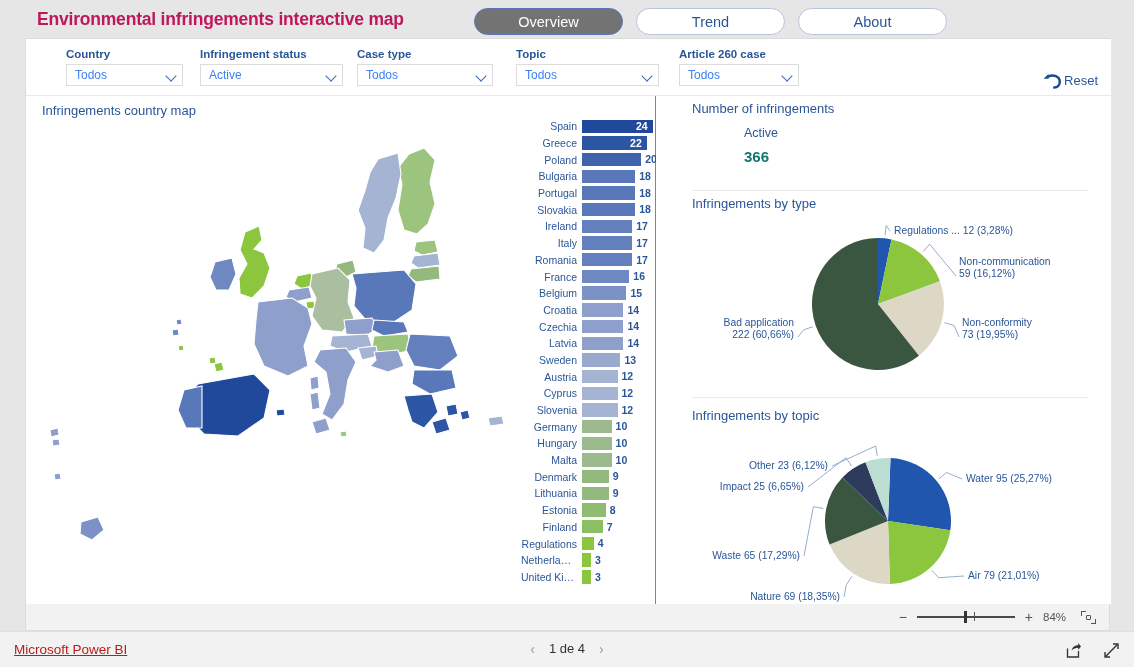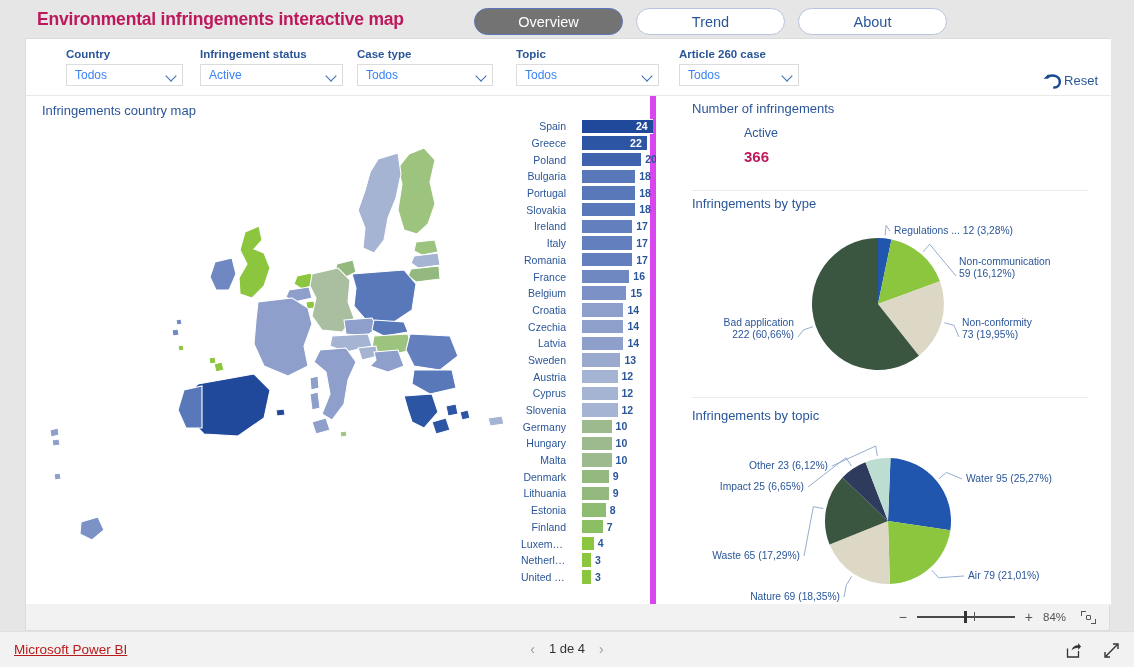--- a/index.html
+++ b/index.html
@@ -65,36 +65,36 @@
   }
   .reset-wrap {
     position: absolute; right: 13px; top: 14px;
     display: flex; align-items: center; cursor: pointer; margin-top: 16px;
   }
   .reset-label { font-size: 13px; color: #2a5699; }
 
   
   .map-panel {
     position: absolute; left: 0; top: 57px; width: 630px; height: 509px;
-    background: #ffffff; border-right: 6px solid #d946ef;
+    background: #ffffff; border-right: 1px solid #d946ef;
   }
   .panel-title {
     font-size: 13px; color: #2a5699; font-weight: normal;
   }
   .map-title { position: absolute; left: 16px; top: 7px; }
   .map-area { position: absolute; left: 0; top: 26px; width: 495px; height: 480px; }
   .map-area svg { width: 100%; height: 100%; }
 
   
   .bars {
     position: absolute; left: 495px; top: 22px; width: 132px; height: 484px;
   }
   .bar-row { display: flex; align-items: center; height: 16.7px; }
   .bar-name {
-    width: 61px; text-align: right; padding-right: 16px;
+    width: 61px; text-align: right; padding-right: 5px;
     font-size: 10.5px; color: #2a5699; white-space: nowrap;
     overflow: hidden; text-overflow: ellipsis; flex: none;
   }
   .bar-track { position: relative; flex: 1; height: 16.7px; }
   .bar-fill {
     position: absolute; left: 0; top: 0.6px; height: 15.4px;
     border-top: 0.5px solid #fff; border-bottom: 0.5px solid #fff;
   }
   .bar-val {
     position: absolute; top: 0; height: 16.7px; line-height: 16.7px;
@@ -114,21 +114,21 @@
     position: absolute; left: 36px; right: 23px; bottom: 0; height: 1px;
     background: #ebebeb;
   }
   .kpi-card { top: 0; height: 95px; }
   .kpi-label {
     position: absolute; left: 88px; top: 30px;
     font-size: 12.5px; color: #2a5699;
   }
   .kpi-value {
     position: absolute; left: 88px; top: 52px;
-    font-size: 15px; font-weight: bold; color: #be185d;
+    font-size: 15px; font-weight: bold; color: #0f766e;
   }
   .pie-card { height: 207px; }
   .pie-card.type { top: 95px; }
   .pie-card.topic { top: 307px; }
   .pie-holder { position: absolute; left: 0; top: 18px; width: 455px; height: 188px; }
   .pie-holder svg { width: 100%; height: 100%; }
   .pie-lbl { font-size: 10.3px; fill: #2a5699; font-family: "Liberation Sans", sans-serif; }
 
   
   .zoombar {
@@ -506,21 +506,21 @@
             </div>
           </div>
           <div class="bar-row">
             <div class="bar-name">Finland</div>
             <div class="bar-track">
               <div class="bar-fill" style="width: 20.7083px; background: rgb(140, 191, 99);"></div>
               <div class="bar-val outside" style="left: 24.7083px;">7</div>
             </div>
           </div>
           <div class="bar-row">
-            <div class="bar-name">Luxembourg</div>
+            <div class="bar-name">Regulations</div>
             <div class="bar-track">
               <div class="bar-fill" style="width: 11.8333px; background: rgb(140, 198, 63);"></div>
               <div class="bar-val outside" style="left: 15.8333px;">4</div>
             </div>
           </div>
           <div class="bar-row">
             <div class="bar-name">Netherlands</div>
             <div class="bar-track">
               <div class="bar-fill" style="width: 8.875px; background: rgb(140, 198, 63);"></div>
               <div class="bar-val outside" style="left: 12.875px;">3</div>

